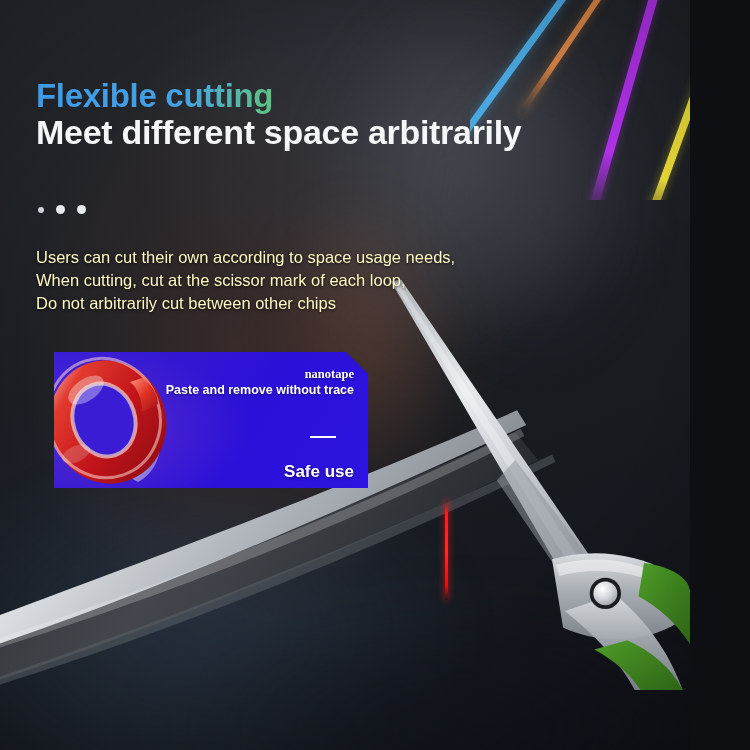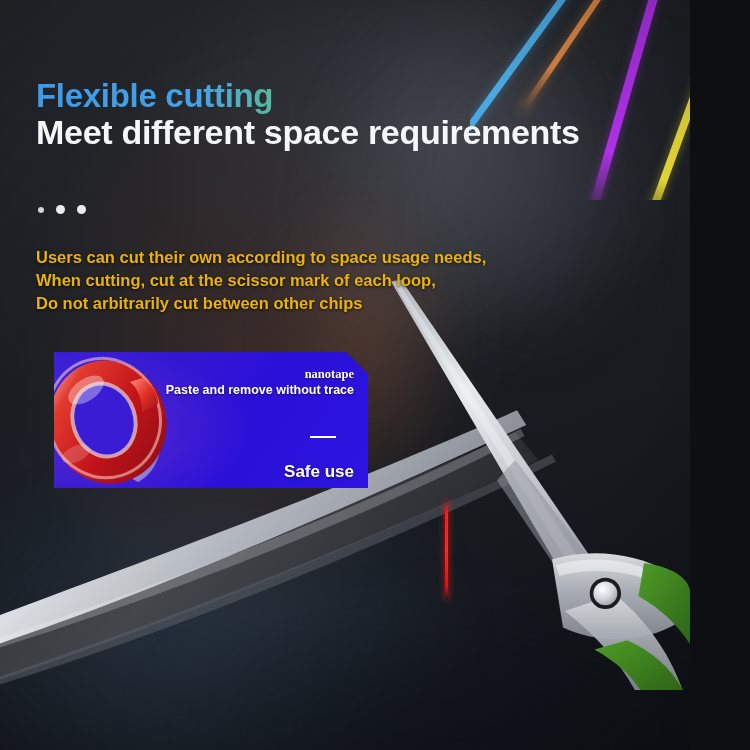--- a/index.html
+++ b/index.html
@@ -62,21 +62,21 @@
 
   
   .dots{ position:absolute; left:38px; top:205px; display:flex; gap:12px; align-items:center; z-index:6; }
   .dot{ border-radius:50%; background:#e9ecef; }
   .dot.d0{ width:6px; height:6px; background:#cfd4da; }
   .dot.d1{ width:9px; height:9px; }
   .dot.d2{ width:9px; height:9px; }
 
   
   .body-copy{ position:absolute; left:36px; top:246px; z-index:6; }
-  .body-line{ color:#eab308; font-size:16.5px; font-weight:bold; line-height:23px; white-space:nowrap;
+  .body-line{ color:#fef9c3; font-size:16.5px; font-weight:normal; line-height:23px; white-space:nowrap;
               text-shadow:0 1px 3px rgba(0,0,0,.75); }
 
   
   .scissors{ position:absolute; inset:0; z-index:4; }
 
   
   .cutmark{
     position:absolute; left:445px; top:500px; width:3px; height:100px; z-index:7;
     background:linear-gradient(180deg, rgba(255,20,20,0) 0%, #ff1b1b 14%, #ff2a22 50%, #e01010 86%, rgba(220,0,0,0) 100%);
     box-shadow:0 0 6px rgba(255,30,30,.85);
@@ -178,21 +178,21 @@
     <path d="M 646 706 C 668 718 686 734 696 750 L 742 750 C 730 726 708 708 682 696 Z" fill="url(#handleG)"></path>
 
     <circle cx="658" cy="645" r="17" fill="#1b1d20"></circle>
     <circle cx="658" cy="645" r="13" fill="url(#screwG)"></circle>
   </svg>
 
   <div class="cutmark"></div>
 
   <div class="headline">
     <div class="hl-row grad1">Flexible cutting</div>
-    <div class="hl-row white">Meet different space requirements</div>
+    <div class="hl-row white">Meet different space arbitrarily</div>
   </div>
 
   <div class="dots">
     <span class="dot d0"></span>
     <span class="dot d1"></span>
     <span class="dot d2"></span>
   </div>
 
   <div class="body-copy">
     <div class="body-line">Users can cut their own according to space usage needs,</div>

